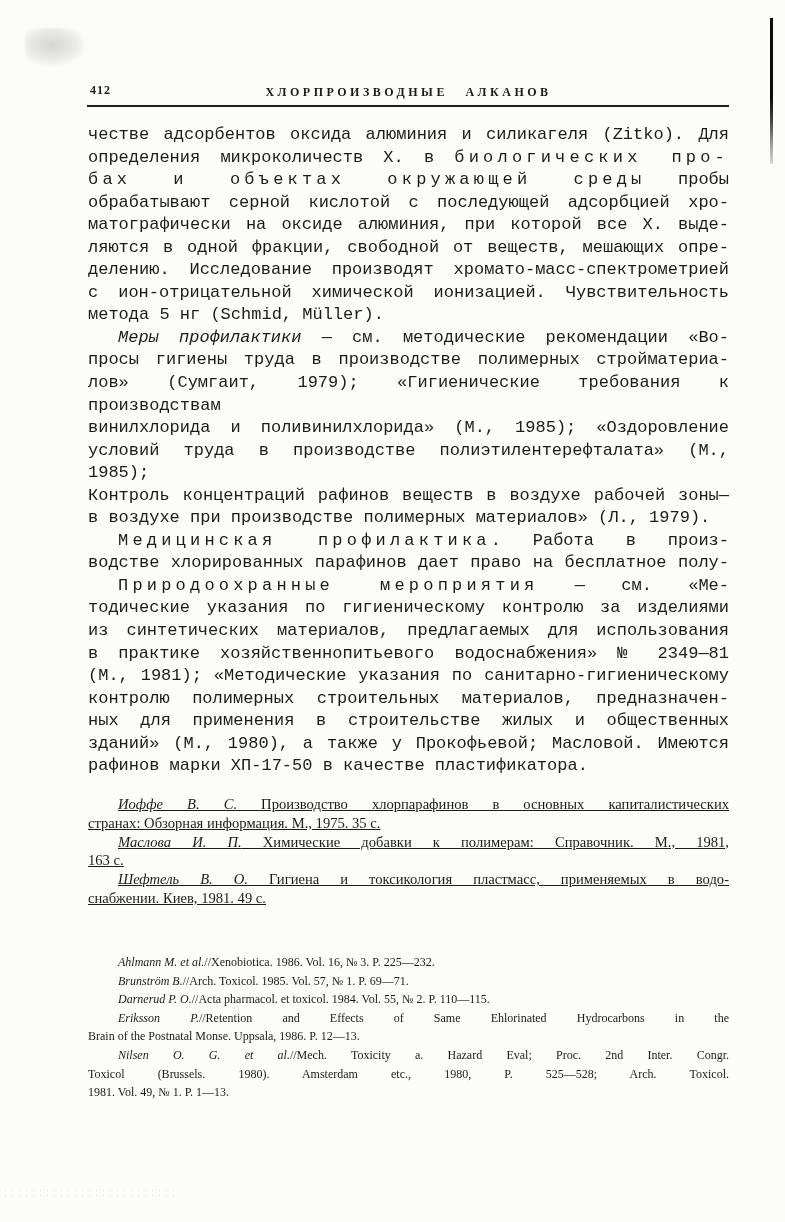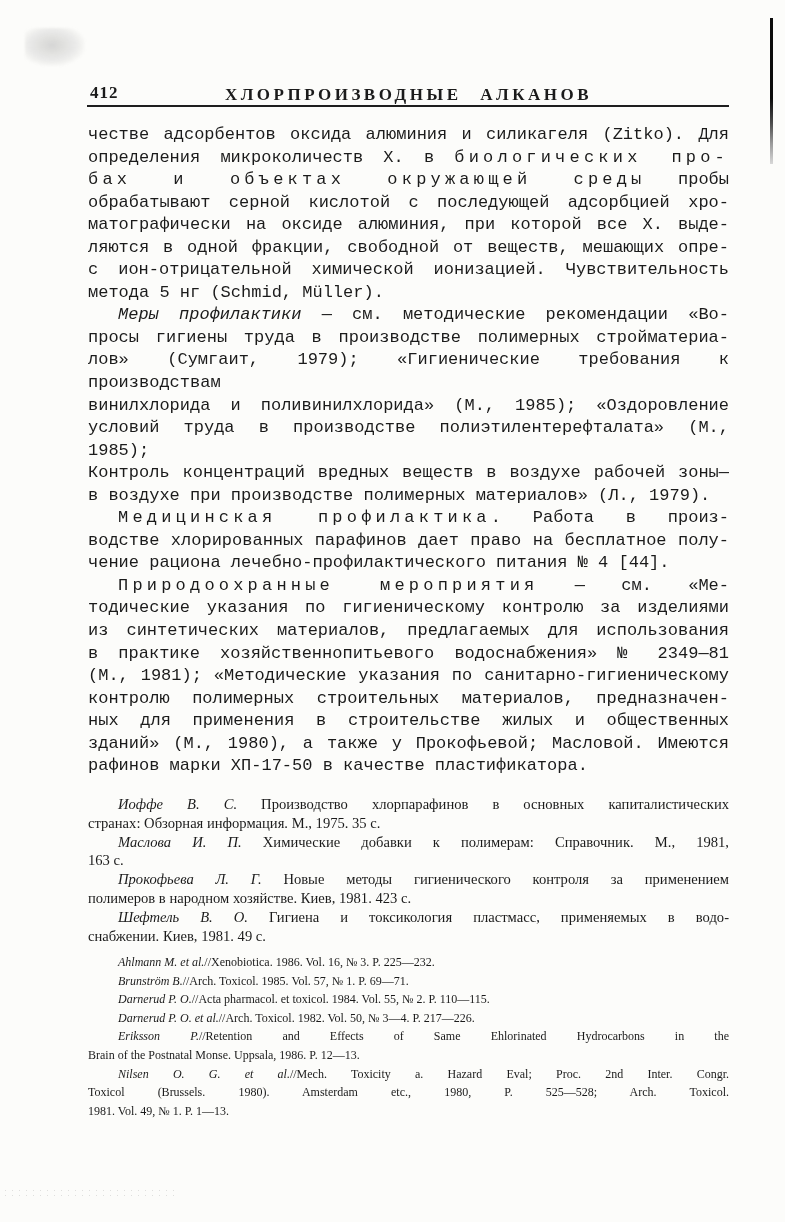--- a/index.html
+++ b/index.html
@@ -26,34 +26,34 @@
     position: absolute; left: 2px; top: 1188px; width: 175px; height: 12px;
     background-image: radial-gradient(#9a9a9a 0.6px, transparent 0.8px);
     background-size: 7px 5px;
     opacity: 0.3;
   }
 
   
   .header { position: absolute; left: 88px; top: 82px; width: 641px; height: 22px; }
   .pagenum {
     position: absolute; left: 2px; top: 1px;
-    font-weight: bold; font-size: 17px; letter-spacing: 1px;
+    font-weight: bold; font-size: 12px; letter-spacing: 1px;
   }
   .runhead {
     position: absolute; left: 0; right: 0; top: 3px; text-align: center;
-    font-weight: bold; font-size: 17px; letter-spacing: 3.5px; word-spacing: 11px;
+    font-weight: bold; font-size: 12px; letter-spacing: 3.5px; word-spacing: 11px;
   }
   .rule { position: absolute; left: 87px; top: 105px; width: 642px; height: 2px; background: #1e1e1e; }
 
   
   .textblock { position: absolute; left: 88px; width: 641px; }
   #main-text { top: 124px; font-size: 17px; font-family: Liberation Mono, monospace; }
   #main-text .line { line-height: 22.55px; }
   #refs-ru  { top: 795px; font-size: 14.6px; }
-  #refs-ru .line { line-height: 18.8px; }
+  #refs-ru .line { line-height: 18.8px; text-decoration: underline; }
   #refs-lat { top: 953px; font-size: 12px; }
   #refs-lat .line { line-height: 18.6px; }
 
   .para { margin: 0; }
   .line { text-align: justify; text-align-last: justify; white-space: normal; }
   .line.last { text-align-last: left; }
   .line.first { text-indent: 30px; }
 
   .it { font-style: italic; }
   .sp { letter-spacing: 4.2px; word-spacing: 5.5px; }
@@ -73,36 +73,36 @@
   <div class="rule"></div>
 
   <div class="textblock" id="main-text">
       <div class="para">
         <div class="line"><span class="">честве адсорбентов оксида алюминия и силикагеля (Zitko). Для</span></div>
         <div class="line"><span class="">определения микроколичеств Х. в </span><span class="sp">биологических про-</span></div>
         <div class="line"><span class="sp">бах и объектах окружающей среды</span><span class=""> пробы</span></div>
         <div class="line"><span class="">обрабатывают серной кислотой с последующей адсорбцией хро-</span></div>
         <div class="line"><span class="">матографически на оксиде алюминия, при которой все Х. выде-</span></div>
         <div class="line"><span class="">ляются в одной фракции, свободной от веществ, мешающих опре-</span></div>
+        <div class="line"><span class="">делению. Исследование производят хромато-масс-спектрометрией</span></div>
         <div class="line"><span class="">с ион-отрицательной химической ионизацией. Чувствительность</span></div>
         <div class="line last"><span class="">метода 5 нг (Schmid, Müller).</span></div>
       </div>
       <div class="para">
         <div class="line first"><span class="it">Меры профилактики</span><span class=""> — см. методические рекомендации «Во-</span></div>
         <div class="line"><span class="">просы гигиены труда в производстве полимерных стройматериа-</span></div>
         <div class="line"><span class="">лов» (Сумгаит, 1979); «Гигиенические требования к производствам</span></div>
         <div class="line"><span class="">винилхлорида и поливинилхлорида» (М., 1985); «Оздоровление</span></div>
         <div class="line"><span class="">условий труда в производстве полиэтилентерефталата» (М., 1985);</span></div>
-        <div class="line"><span class="">Контроль концентраций вредных веществ в воздухе рабочей зоны—</span></div>
+        <div class="line"><span class="">Контроль концентраций рафинов веществ в воздухе рабочей зоны—</span></div>
         <div class="line last"><span class="">в воздухе при производстве полимерных материалов» (Л., 1979).</span></div>
       </div>
       <div class="para">
         <div class="line first"><span class="sp">Медицинская профилактика</span><span class="">. Работа в произ-</span></div>
         <div class="line"><span class="">водстве хлорированных парафинов дает право на бесплатное полу-</span></div>
-        <div class="line last"><span class="">чение рациона лечебно-профилактического питания № 4 [44].</span></div>
       </div>
       <div class="para">
         <div class="line first"><span class="sp">Природоохранные мероприятия</span><span class=""> — см. «Ме-</span></div>
         <div class="line"><span class="">тодические указания по гигиеническому контролю за изделиями</span></div>
         <div class="line"><span class="">из синтетических материалов, предлагаемых для использования</span></div>
         <div class="line"><span class="">в практике хозяйственнопитьевого водоснабжения» № 2349—81</span></div>
         <div class="line"><span class="">(М., 1981); «Методические указания по санитарно-гигиеническому</span></div>
         <div class="line"><span class="">контролю полимерных строительных материалов, предназначен-</span></div>
         <div class="line"><span class="">ных для применения в строительстве жилых и общественных</span></div>
         <div class="line"><span class="">зданий» (М., 1980), а также у Прокофьевой; Масловой. Имеются</span></div>
@@ -112,42 +112,35 @@
   <div class="textblock" id="refs-ru">
       <div class="para">
         <div class="line first"><span class="it">Иоффе В. С.</span><span class=""> Производство хлорпарафинов в основных капиталистических</span></div>
         <div class="line last"><span class="">странах: Обзорная информация. М., 1975. 35 с.</span></div>
       </div>
       <div class="para">
         <div class="line first"><span class="it">Маслова И. П.</span><span class=""> Химические добавки к полимерам: Справочник. М., 1981,</span></div>
         <div class="line last"><span class="">163 с.</span></div>
       </div>
       <div class="para">
-        <div class="line first"><span class="it">Прокофьева Л. Г.</span><span class=""> Новые методы гигиенического контроля за применением</span></div>
-        <div class="line last"><span class="">полимеров в народном хозяйстве. Киев, 1981. 423 с.</span></div>
-      </div>
-      <div class="para">
         <div class="line first"><span class="it">Шефтель В. О.</span><span class=""> Гигиена и токсикология пластмасс, применяемых в водо-</span></div>
         <div class="line last"><span class="">снабжении. Киев, 1981. 49 с.</span></div>
       </div>
     </div>
   <div class="textblock" id="refs-lat">
       <div class="para">
         <div class="line first last"><span class="it">Ahlmann M. et al.</span><span class="">//Xenobiotica. 1986. Vol. 16, № 3. P. 225—232.</span></div>
       </div>
       <div class="para">
         <div class="line first last"><span class="it">Brunström B.</span><span class="">//Arch. Toxicol. 1985. Vol. 57, № 1. P. 69—71.</span></div>
       </div>
       <div class="para">
         <div class="line first last"><span class="it">Darnerud P. O.</span><span class="">//Acta pharmacol. et toxicol. 1984. Vol. 55, № 2. P. 110—115.</span></div>
       </div>
       <div class="para">
-        <div class="line first last"><span class="it">Darnerud P. O. et al.</span><span class="">//Arch. Toxicol. 1982. Vol. 50, № 3—4. P. 217—226.</span></div>
-      </div>
-      <div class="para">
         <div class="line first"><span class="it">Eriksson P.</span><span class="">//Retention and Effects of Same Ehlorinated Hydrocarbons in the</span></div>
         <div class="line last"><span class="">Brain of the Postnatal Monse. Uppsala, 1986. P. 12—13.</span></div>
       </div>
       <div class="para">
         <div class="line first"><span class="it">Nilsen O. G. et al.</span><span class="">//Mech. Toxicity a. Hazard Eval; Proc. 2nd Inter. Congr.</span></div>
         <div class="line"><span class="">Toxicol (Brussels. 1980). Amsterdam etc., 1980, P. 525—528; Arch. Toxicol.</span></div>
         <div class="line last"><span class="">1981. Vol. 49, № 1. P. 1—13.</span></div>
       </div>
     </div>
 </div>

